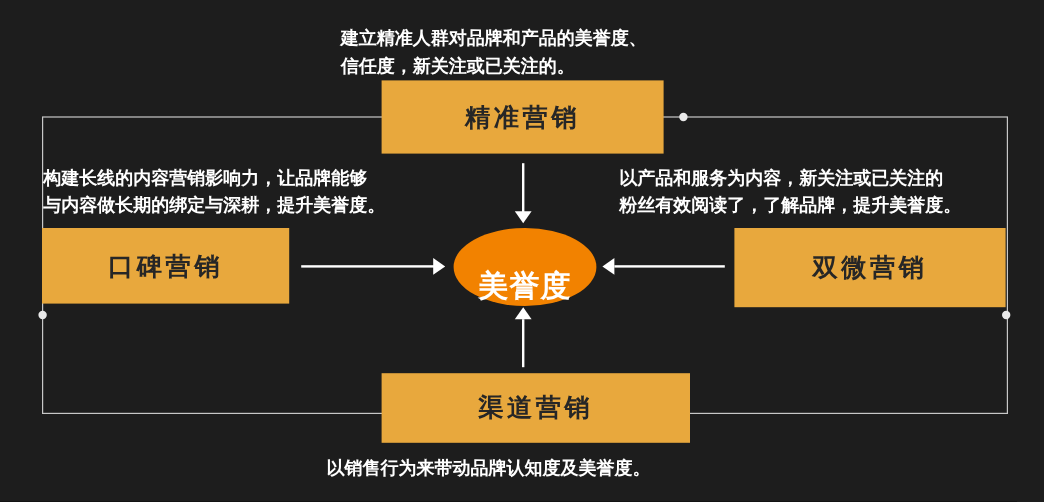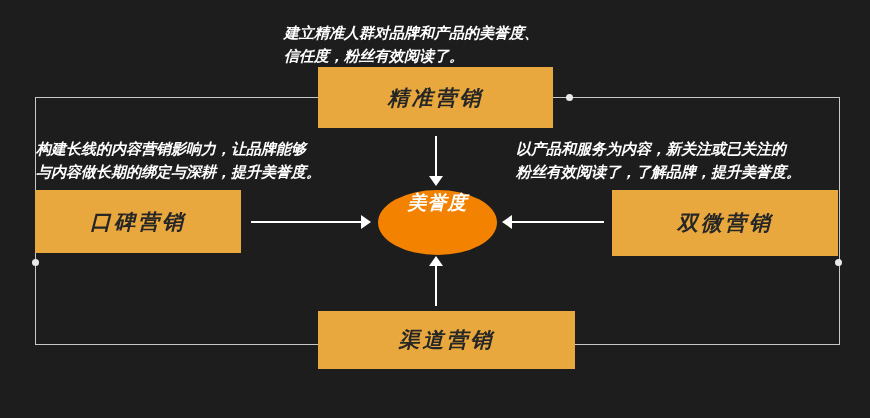--- a/index.html
+++ b/index.html
@@ -7,21 +7,20 @@
     padding: 0;
     background: #101010;
   }
   .canvas {
     position: relative;
     width: 870px;
     height: 418px;
     background: #1d1d1d;
     font-family: "Liberation Sans", "DejaVu Sans", sans-serif;
     overflow: hidden;
-    font-style: italic;
   }
   
   .connector {
     position: absolute;
     left: 35px;
     top: 97px;
     width: 803px;
     height: 246px;
     border: 1px solid #c8c8c8;
     z-index: 1;
@@ -48,25 +47,25 @@
   }
   .ellipse {
     position: absolute;
     left: 378px;
     top: 190px;
     width: 119px;
     height: 65px;
     background: #f28200;
     border-radius: 50%;
     display: flex;
-    align-items: flex-start;
+    align-items: flex-end;
     justify-content: center;
     color: #ffffff;
     font-weight: bold;
-    font-size: 19px;
+    font-size: 25px;
     letter-spacing: 1px;
     z-index: 4;
   }
   .note {
     position: absolute;
     color: #ffffff;
     font-size: 15px;
     font-weight: bold;
     line-height: 23px;
     z-index: 3;
@@ -110,29 +109,32 @@
 <div class="canvas">
 
   <div class="connector"></div>
   <div class="dot" style="left:566px;top:94px"></div>
   <div class="dot" style="left:32px;top:259px"></div>
   <div class="dot" style="left:835px;top:259px"></div>
   <div class="dot" style="left:566px;top:340px"></div>
 
   <div class="note" style="left:284px;top:21px">
     <div>建立精准人群对品牌和产品的美誉度、</div>
-    <div>信任度，粉丝有效阅读了。</div>
+    <div>信任度，新关注或已关注的。</div>
   </div>
   <div class="note" style="left:516px;top:137px">
     <div>以产品和服务为内容，新关注或已关注的</div>
     <div>粉丝有效阅读了，了解品牌，提升美誉度。</div>
   </div>
   <div class="note" style="left:36px;top:137px">
     <div>构建长线的内容营销影响力，让品牌能够</div>
     <div>与内容做长期的绑定与深耕，提升美誉度。</div>
+  </div>
+  <div class="note" style="left:272px;top:379px">
+    <div>以销售行为来带动品牌认知度及美誉度。</div>
   </div>
 
   <div class="box" style="left:35px;top:190px;width:206px;height:63px">
     <span>口碑营销</span>
   </div>
   <div class="box" style="left:318px;top:67px;width:235px;height:61px">
     <span>精准营销</span>
   </div>
   <div class="box" style="left:612px;top:190px;width:226px;height:66px">
     <span>双微营销</span>

